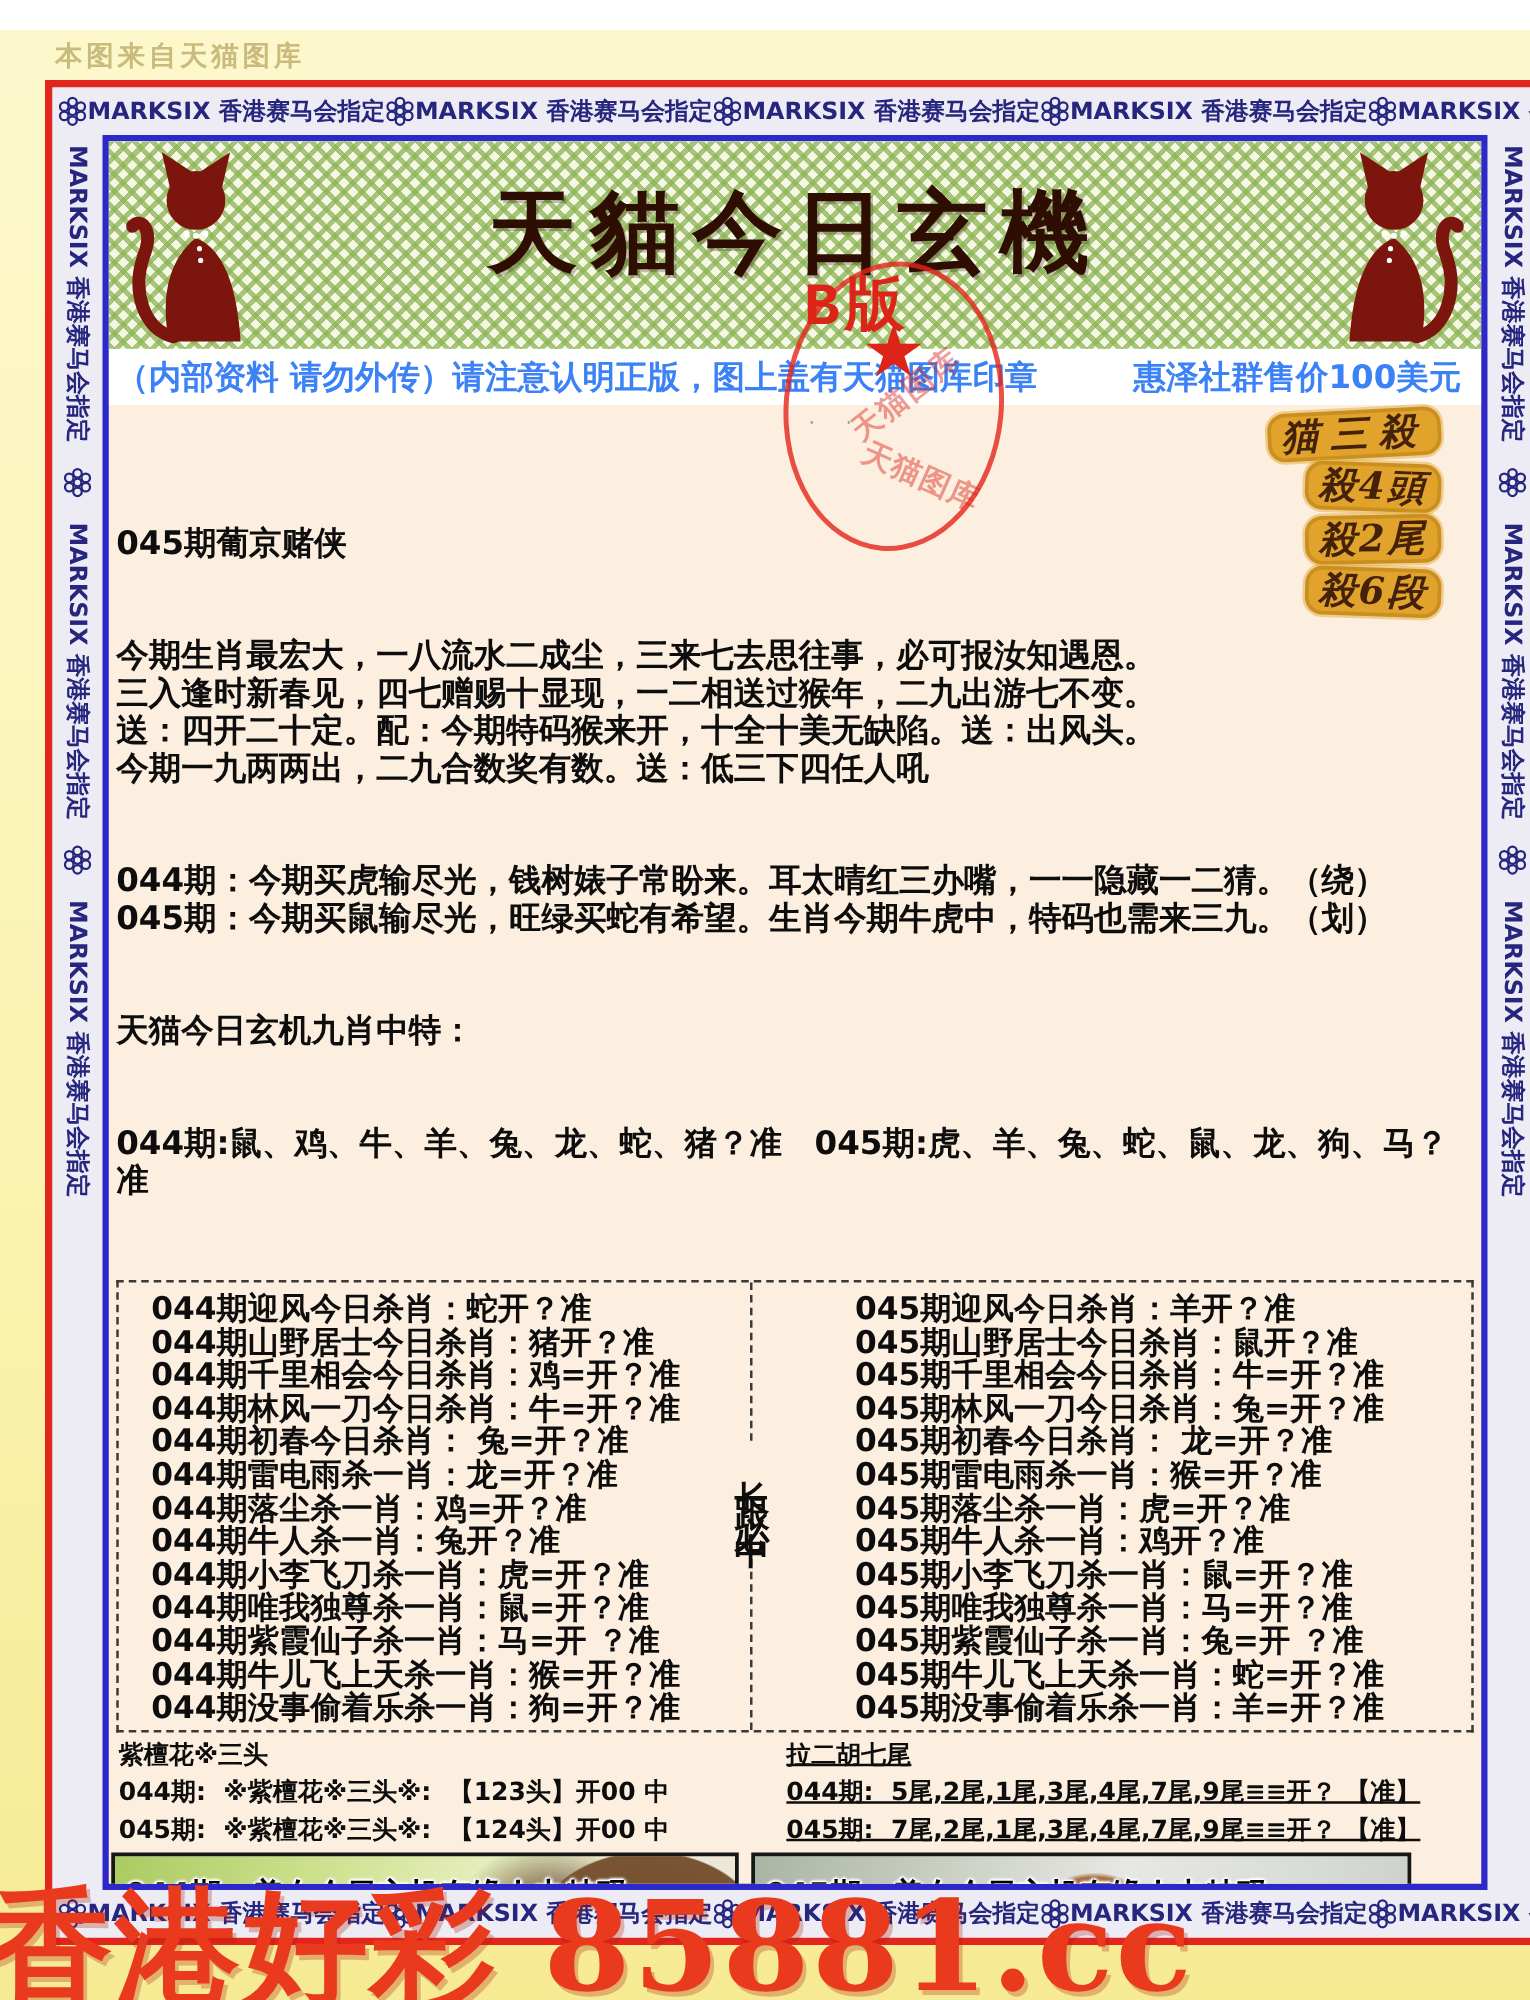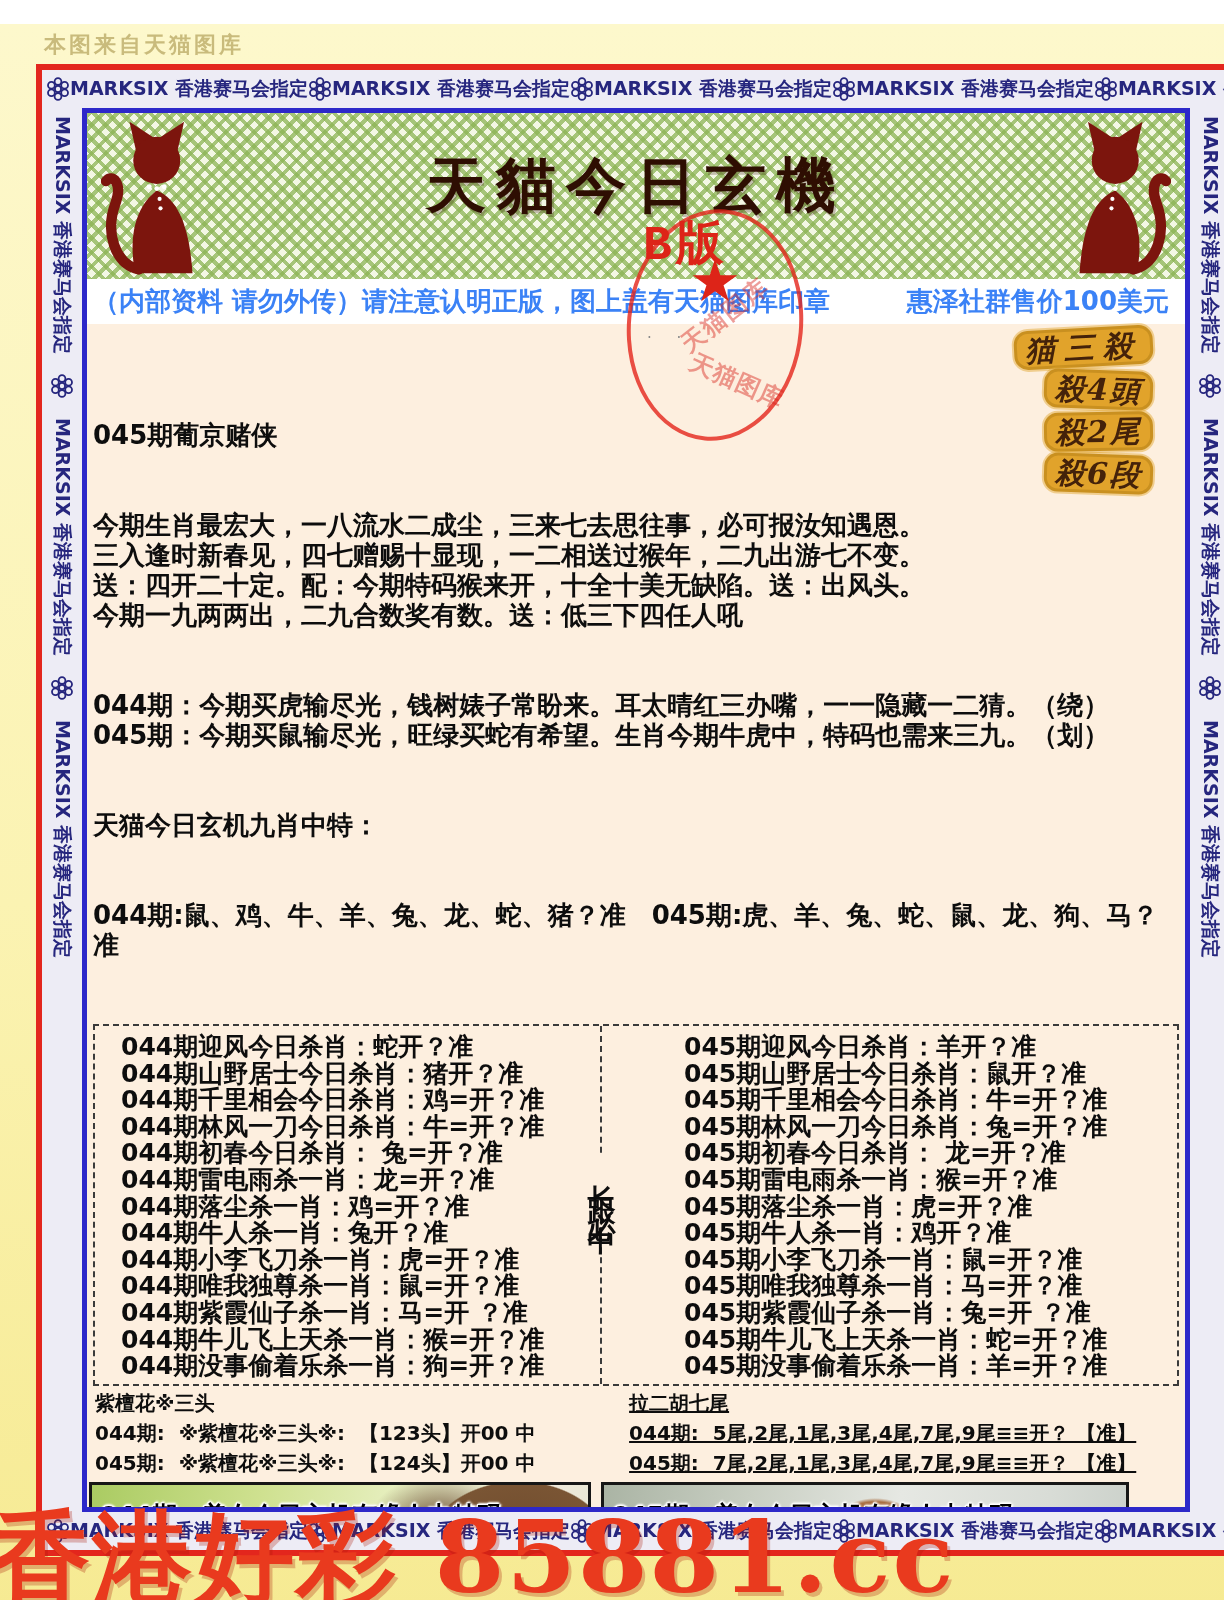--- a/index.html
+++ b/index.html
@@ -25,21 +25,21 @@
   
   .header { height:166px; position:relative;
     background:
       repeating-linear-gradient(45deg, rgba(140,180,85,.75) 0 4px, rgba(255,255,255,0) 4px 10px),
       repeating-linear-gradient(-45deg, rgba(140,180,85,.75) 0 4px, rgba(255,255,255,0) 4px 10px),
       #f3f7e4; }
   .cat { position:absolute; width:104px; height:158px; top:6px; }
   .cat-left { left:14px; }
   .cat-right { right:14px; transform:scaleX(-1); }
   .title { position:absolute; left:118px; right:118px; top:-8px; text-align:center;
-    font-family:"DejaVu Serif",serif; font-size:60px; font-weight:900; color:#2e0e02;
+    font-family:"DejaVu Serif",serif; font-size:72px; font-weight:900; color:#2e0e02;
     letter-spacing:10px; line-height:160px; text-shadow:2px 3px 0 rgba(46,14,2,.25); white-space:nowrap; }
   .stamp { position:absolute; left:540px; top:96px; width:176px; height:232px;
     border:4px solid rgba(228,36,26,.8); border-radius:50%; transform:rotate(5deg); z-index:6; }
   .stamp-text { position:absolute; color:rgba(215,38,28,.45); font-size:24px; font-weight:700; z-index:6; }
   .stamp-t1 { left:586px; top:186px; transform:rotate(-38deg); letter-spacing:2px; }
   .stamp-t2 { left:600px; top:252px; transform:rotate(24deg); letter-spacing:1px; }
   .edition { position:absolute; left:556px; top:98px; font-size:48px; font-weight:800;
     color:#dd2418; z-index:7; font-family:Liberation Mono, monospace; letter-spacing:4px; }
   .star { position:absolute; left:602px; top:134px; font-size:58px; color:#dd2418; z-index:7; }
   .issue { position:absolute; left:792px; top:110px; font-size:42px; font-weight:800;

